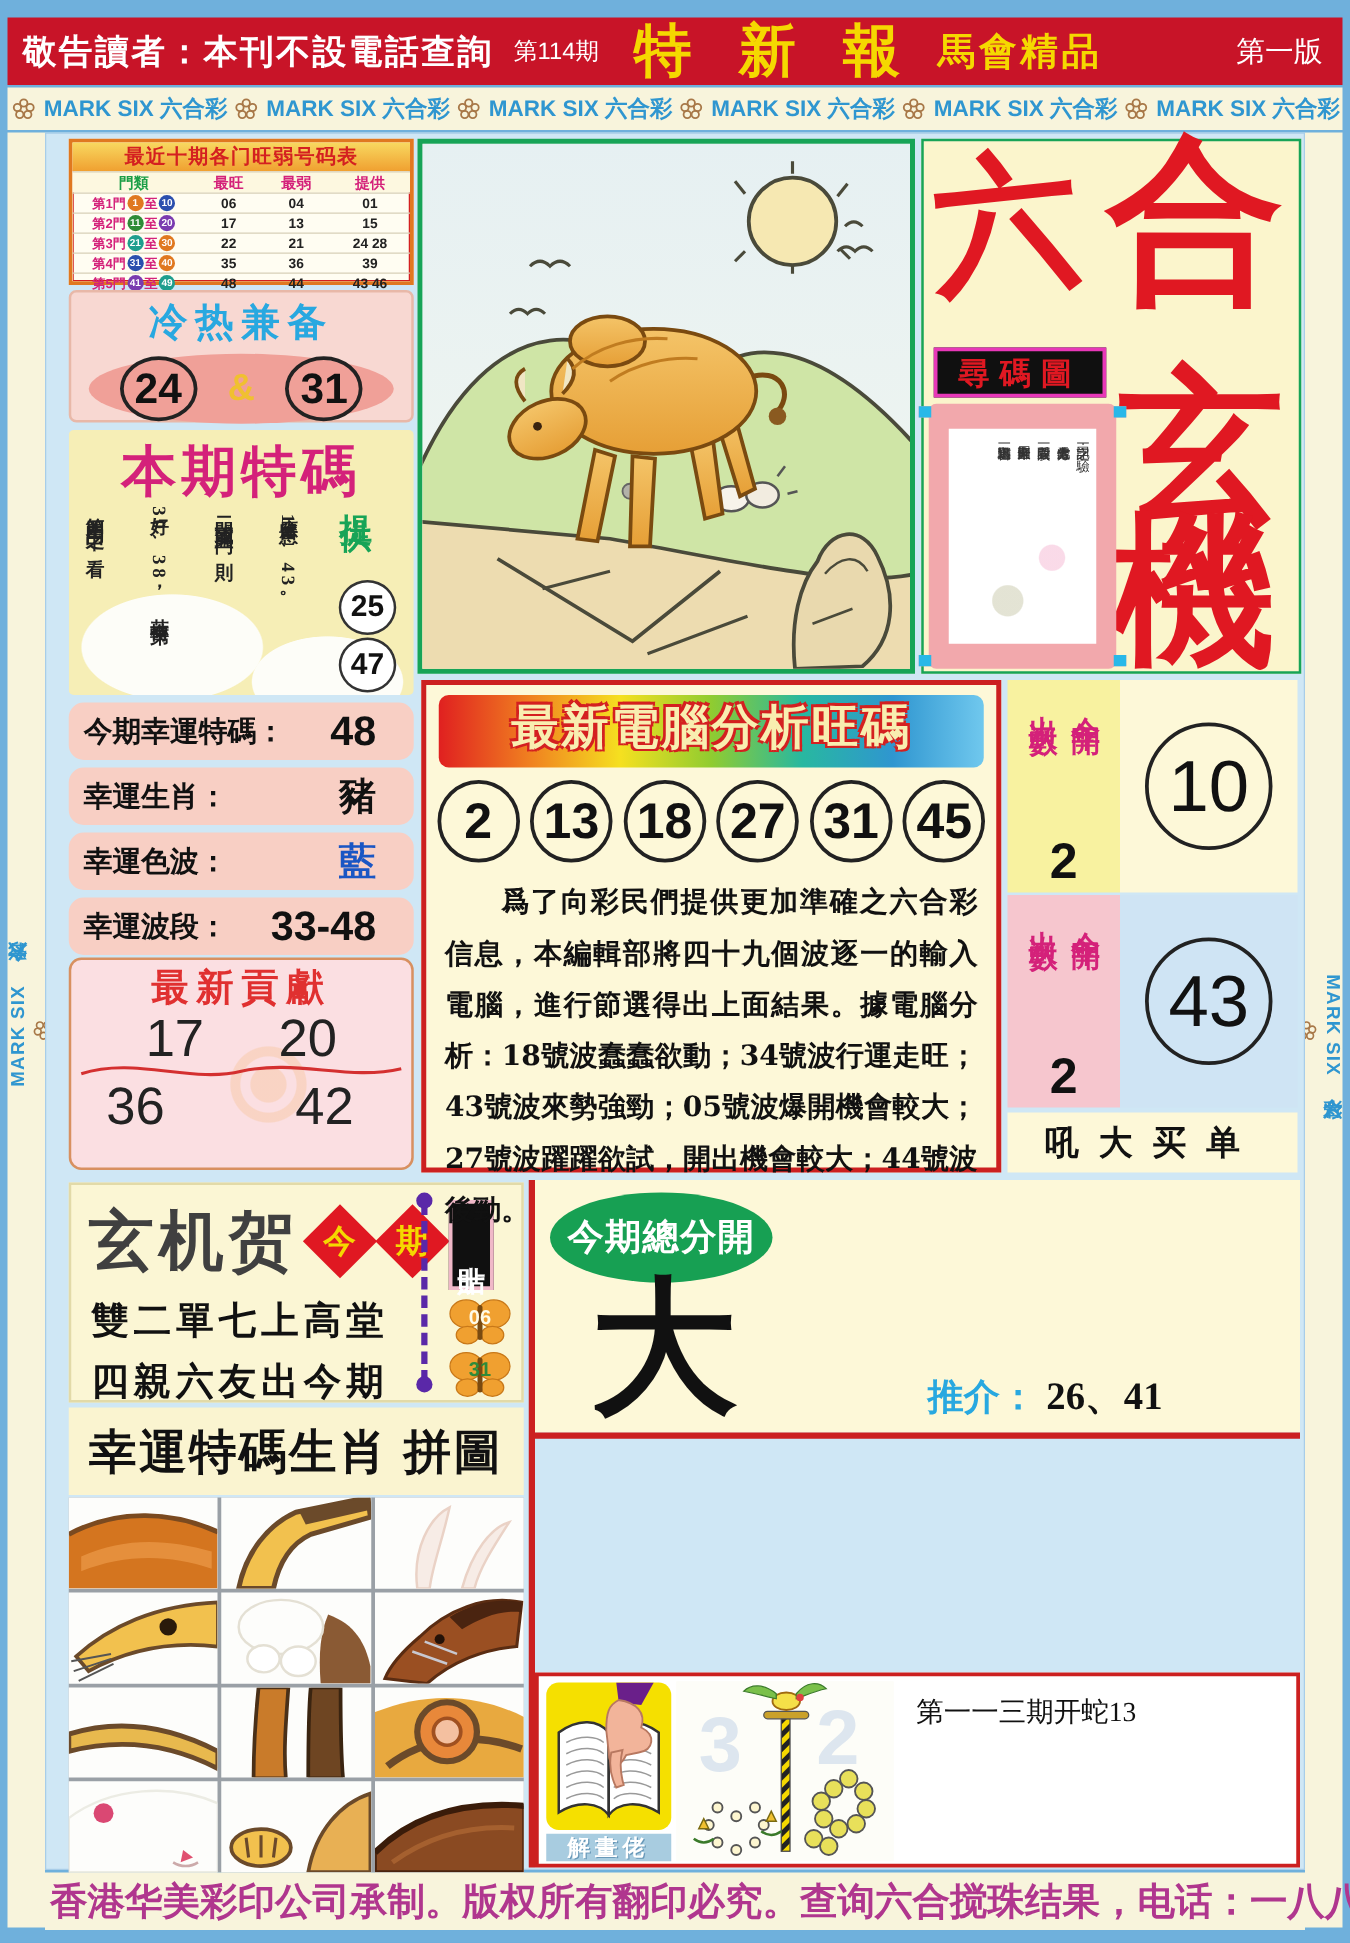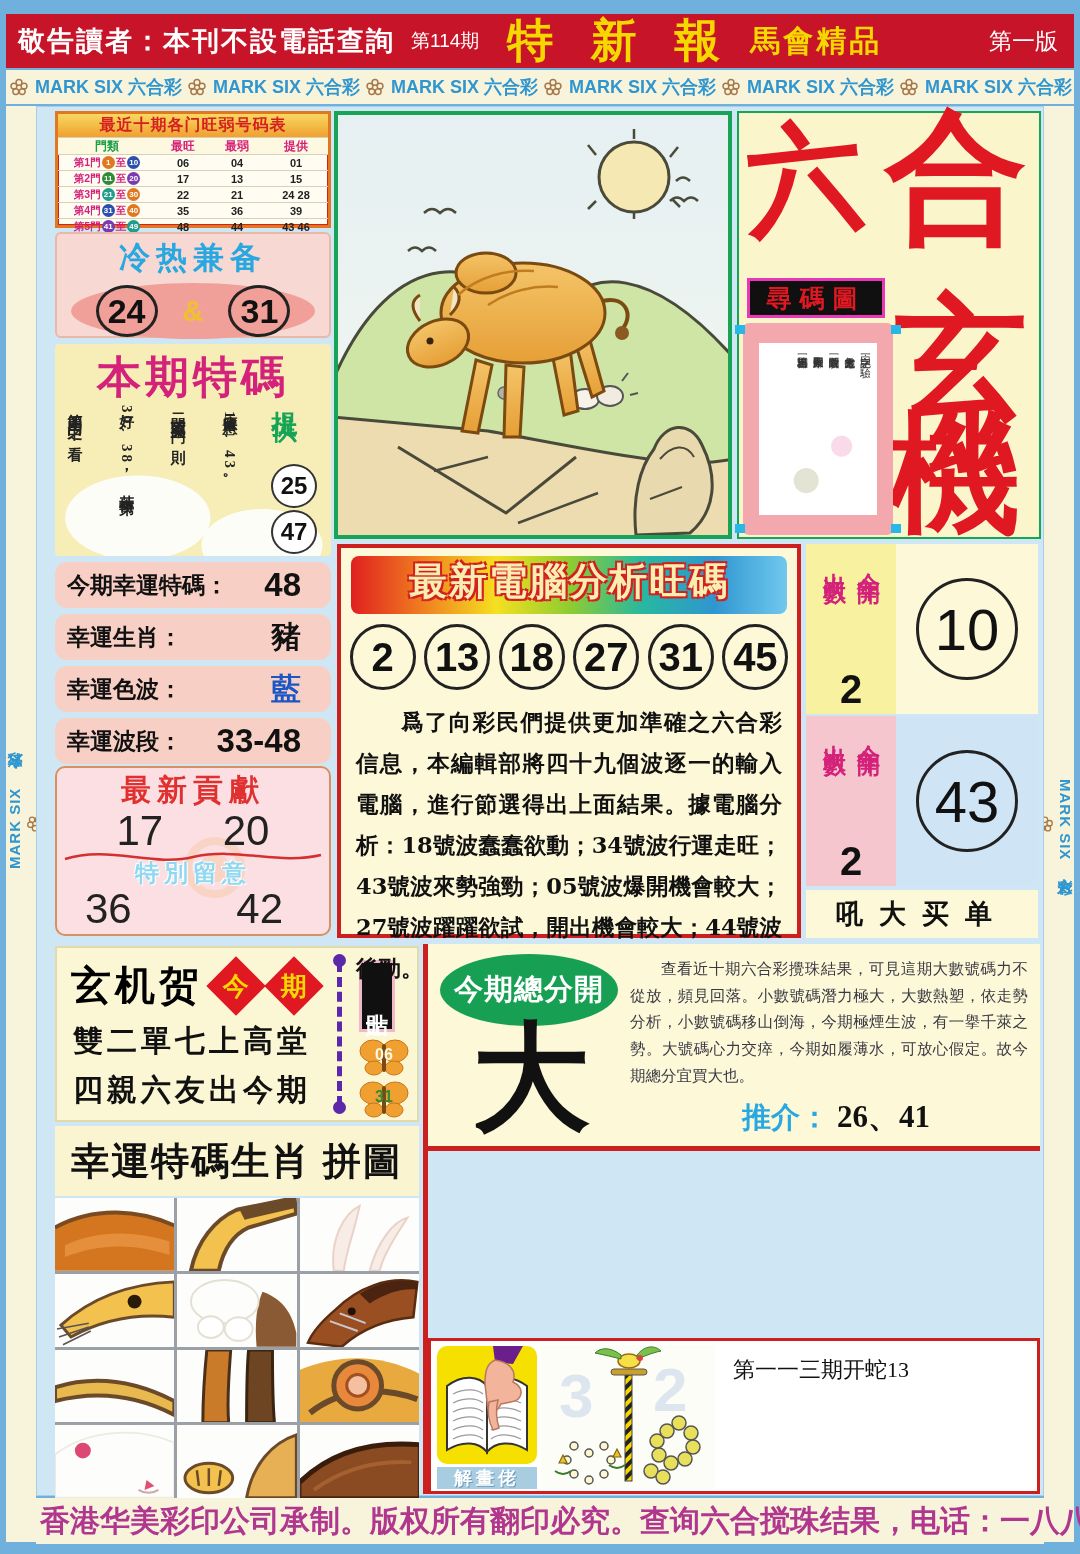--- a/index.html
+++ b/index.html
@@ -63,21 +63,21 @@
   .contrib{left:55px;top:766px;width:276px;height:170px;border:2px solid #d89060;border-radius:10px;box-sizing:border-box;
            background:radial-gradient(circle at 58% 60%,rgba(240,160,60,.18) 0 14px,transparent 15px 22px,rgba(240,160,60,.18) 23px 30px,transparent 31px),#fbdfe2;}
   .contrib-title{text-align:center;color:#e03030;font-size:30px;font-weight:bold;letter-spacing:6px;margin-top:2px;}
   .contrib-nums{display:flex;justify-content:space-evenly;font-size:42px;color:#222;margin-top:-4px;}
   .notice-blue{text-align:center;color:#8fd8f2;font-size:24px;font-weight:bold;letter-spacing:5px;
                text-shadow:0 0 2px #fff,1px 1px 0 #fff,-1px -1px 0 #fff;margin-top:-8px;}
   .wav{display:block;margin:-6px auto 0;}
   
   .cong{left:55px;top:946px;width:364px;height:176px;background:#fbf6d4;border:2px solid #e2daa8;box-sizing:border-box;}
   .cong-t{display:flex;align-items:center;gap:8px;padding:10px 0 0 14px;}
-  .cong-blue{color:#000000;font-size:40px;font-weight:bold;letter-spacing:4px;}
+  .cong-blue{color:#404040;font-size:52px;font-weight:bold;letter-spacing:4px;}
   .diamond{width:42px;height:42px;background:#e01822;transform:rotate(45deg);display:flex;align-items:center;justify-content:center;margin:0 4px;flex:none;}
   .diamond span{transform:rotate(-45deg);color:#f5d800;font-size:26px;font-weight:bold;}
   .cong-line{color:#111;font-size:30px;font-weight:bold;letter-spacing:4px;margin:8px 0 0 16px;font-family:"Liberation Serif",serif;}
   .vdash{position:absolute;left:280px;top:14px;bottom:14px;border-left:5px dashed #5a28a8;}
   .vdash::before,.vdash::after{content:"";position:absolute;left:-9px;width:13px;height:13px;border-radius:50%;background:#5a28a8;}
   .vdash::before{top:-8px;} .vdash::after{bottom:-8px;}
   .tip{position:absolute;left:302px;top:12px;width:36px;height:72px;background:#101010;border:3px solid #f0b8c8;box-sizing:border-box;
        color:#fff;writing-mode:vertical-rl;font-size:22px;font-weight:bold;display:flex;align-items:center;justify-content:center;}
   .bfly{position:absolute;width:54px;height:40px;}
   .bfly .num{position:absolute;left:0;right:0;top:8px;text-align:center;font-size:16px;font-weight:bold;}
@@ -369,21 +369,20 @@
 
   <div class="abs contrib">
     <div class="contrib-title">最新貢獻</div>
     <div class="contrib-nums">
       <span>17</span>
       <span>20</span>
     </div>
     <svg class="wav" width="260" height="16" viewBox="0 0 260 16">
         <path d="M2,10 C45,-4 90,18 130,8 C175,-2 215,16 258,6" fill="none" stroke="#d43030" stroke-width="2.5"></path>
       </svg>
-    <div class="notice-blue">特別留意</div>
     <div class="contrib-nums" style="justify-content:space-between;padding:0 46px 0 28px">
       <span>36</span>
       <span>42</span>
     </div>
   </div>
 
   <div class="abs cong">
     <div class="cong-t">
       <span class="cong-blue">玄机贺</span>
       <span class="diamond">
@@ -625,21 +624,20 @@
         <span class="bigring">43</span>
       </div>
   </div>
 
   <div class="abs roar">吼大买单</div>
 
   <div class="abs redbar"></div>
   <div class="abs topen">
     <div class="oval g">今期總分開</div>
     <div class="bigchar">大</div>
-    <div class="handpara">查看近十期六合彩攪珠結果，可見這期大數號碼力不從放，頻見回落。小數號碼潛力極大，大數熱塑，依走勢分析，小數號碼移山倒海，今期極煙生波，有一擧千萊之勢。大號碼心力交瘁，今期如履薄水，可放心假定。故今期總分宜買大也。</div>
     <div class="rec">
       <span class="rl">推介：</span>
       <span class="rv">26、41</span>
     </div>
   </div>
   <div class="abs reddiv"></div>
 
 
   <div class="abs bbox">
     <div class="handpanel">

